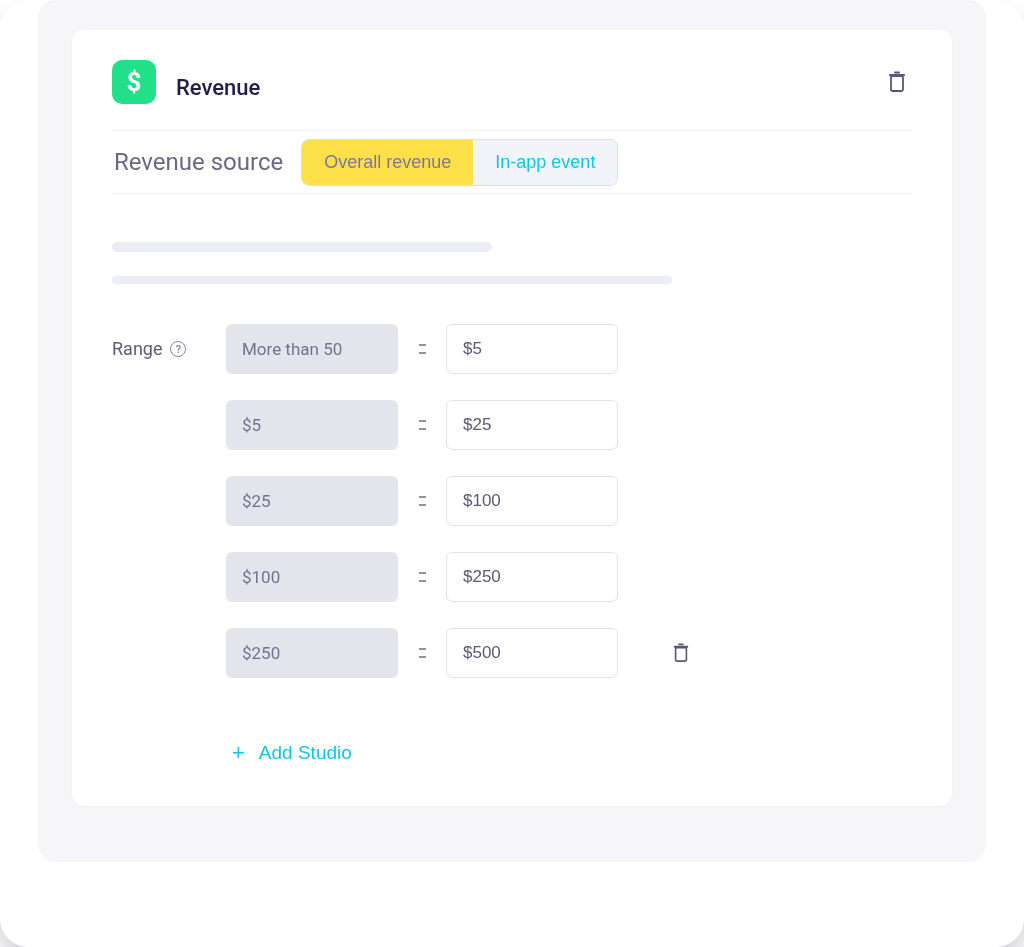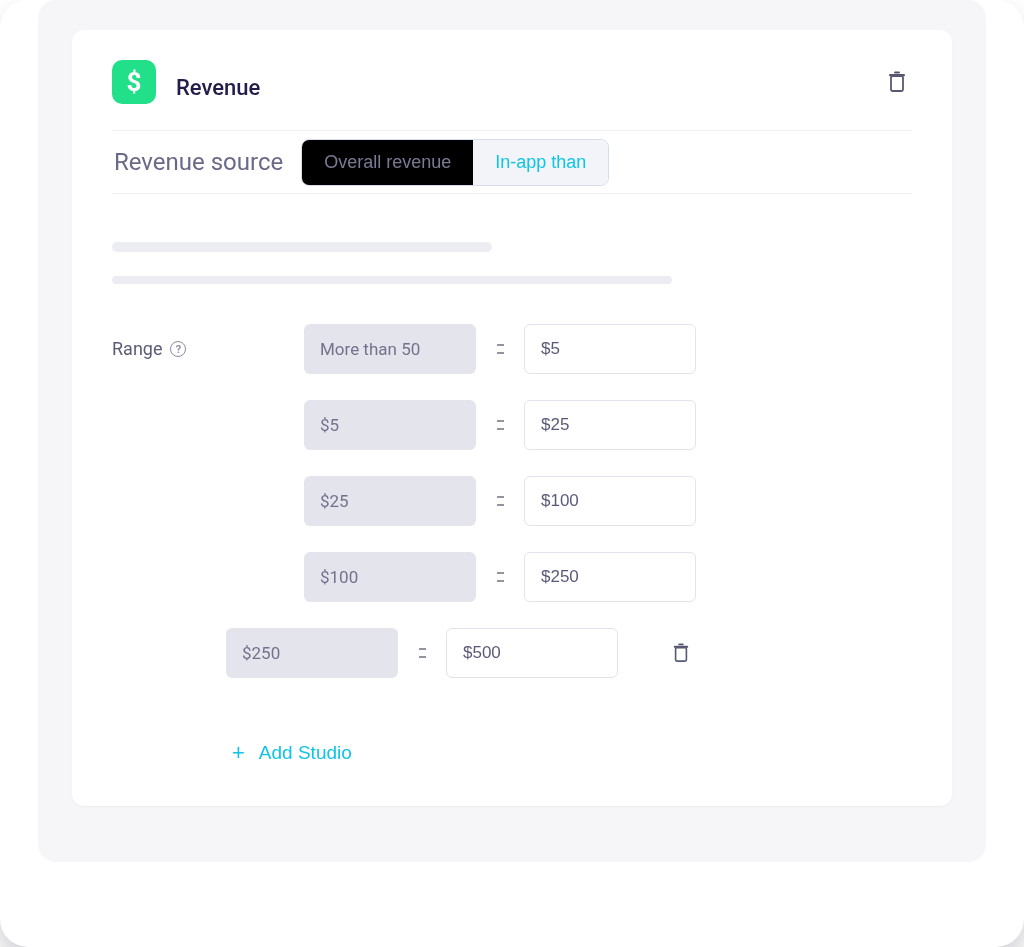--- a/index.html
+++ b/index.html
@@ -85,21 +85,21 @@
   .seg-group {
     display: flex;
     border: 1.5px solid #d9dcec;
     border-radius: 8px;
     overflow: hidden;
   }
   .seg-btn {
     padding: 12px 22px;
     font-size: 18px;
     color: #7a7a95;
-    background: #000000;
+    background: #fde047;
     cursor: pointer;
     border: none;
   }
   .seg-btn.active {
     background: #f2f4f9;
     color: #10c4e6;
     font-weight: 400;
   }
   .skeleton-area { padding: 48px 0 40px 0; }
   .skel { height: 10px; border-radius: 6px; background: #ececf3; }
@@ -115,21 +115,21 @@
     gap: 8px;
     color: #5c5c78;
     font-size: 18px;
   }
   .help-icon {
     width: 16px; height: 16px; border: 1.4px solid #8a8aa4; border-radius: 50%;
     display: inline-flex; align-items: center; justify-content: center;
     font-size: 11px; color: #8a8aa4; font-weight: 600; position: relative; top: 3px;
   }
   .range-rows { display: flex; flex-direction: column; gap: 26px; }
-  .range-row { display: flex; align-items: center; gap: 20px; justify-content: flex-end; }
+  .range-row { display: flex; align-items: center; gap: 20px; }
   .field-ro, .field-in {
     width: 172px; height: 50px; border-radius: 6px; font-size: 17px;
     padding: 0 16px; display: flex; align-items: center;
   }
   .field-ro { background: #e4e5ec; color: #72728e; }
   .field-in {
     background: #fff; border: 1.2px solid #e2e3ee; color: #5a5a78;
   }
   .field-in input {
     border: none; outline: none; width: 100%; font-size: 17px; color: #5a5a78; background: transparent;
@@ -168,21 +168,21 @@
             <rect x="2" y="3" width="16" height="2.2" rx="1" fill="#585873"></rect>
             <rect x="7" y="0.5" width="6" height="2" rx="1" fill="#585873"></rect>
           </svg>
         </button>
       </div>
 
       <div class="source-row">
         <div class="source-label">Revenue source</div>
         <div class="seg-group">
           <button class="seg-btn">Overall revenue</button>
-          <button class="seg-btn active">In-app than</button>
+          <button class="seg-btn active">In-app event</button>
         </div>
       </div>
 
       <div class="skeleton-area">
         <div class="skel a"></div>
         <div class="skel b"></div>
       </div>
 
       <div class="range-block">
         <div class="range-label-col">

